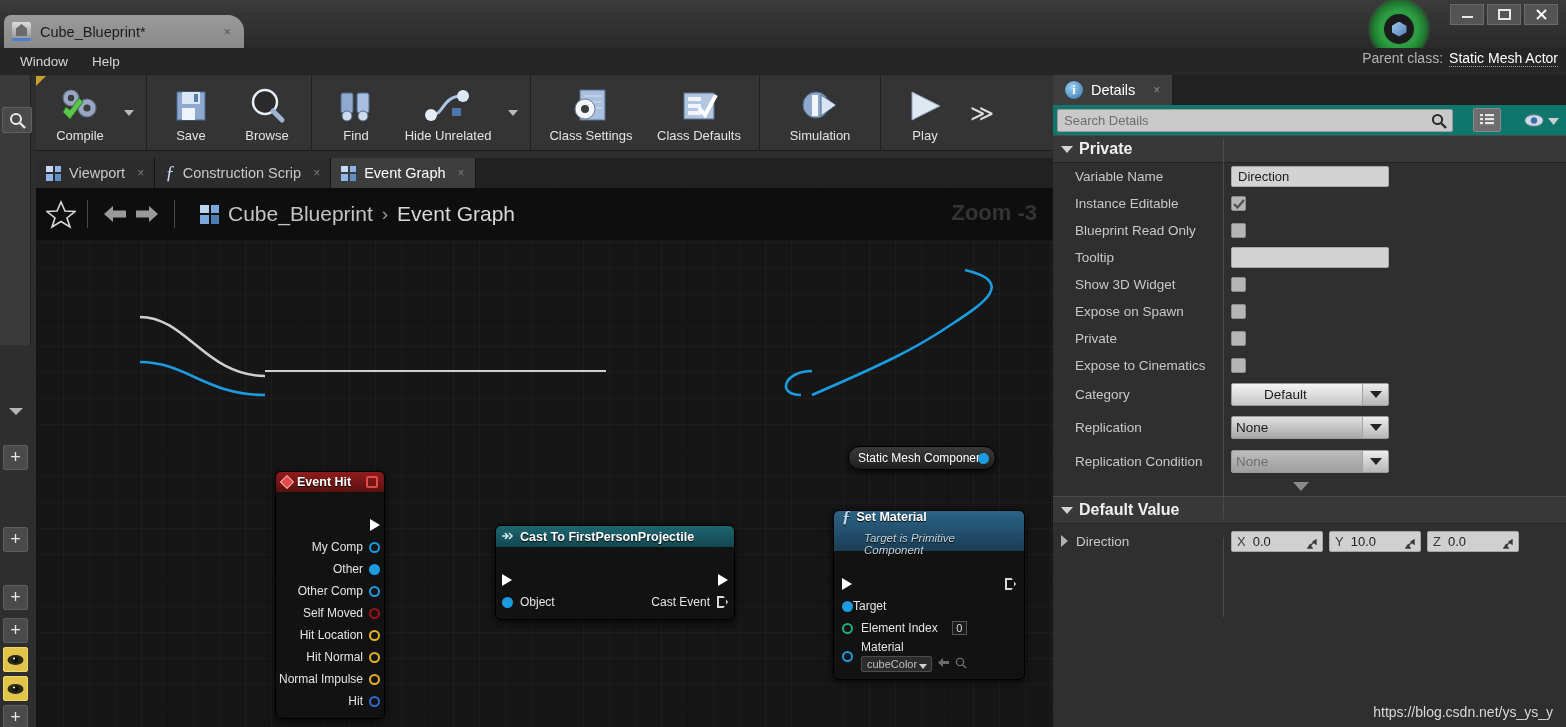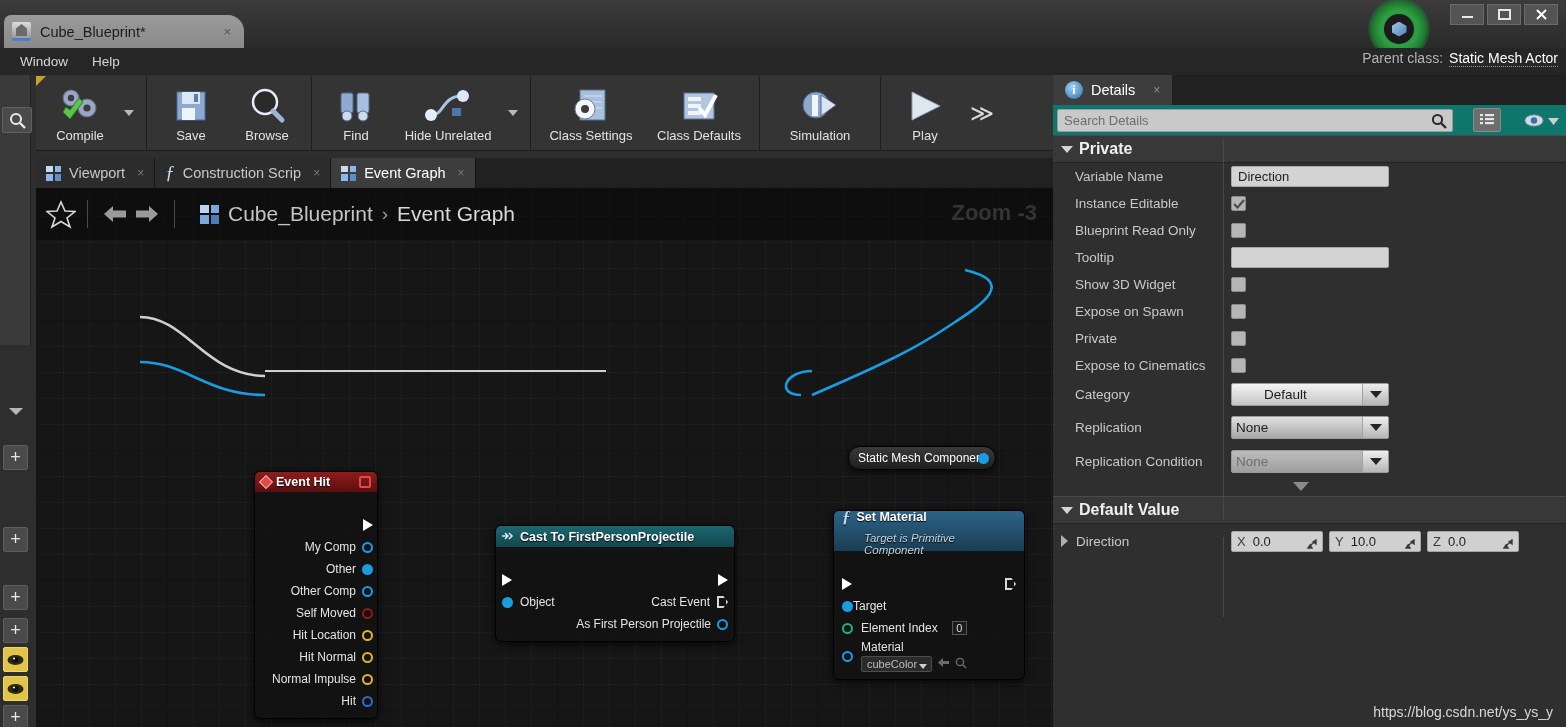--- a/index.html
+++ b/index.html
@@ -122,21 +122,21 @@
 
   
   .pin-ex { width:0;height:0; border-left:10px solid #ffffff;
     border-top:6px solid transparent; border-bottom:6px solid transparent; }
   .pin-ex-h { width:11px;height:12px; border:2px solid #d8d8d8;
     clip-path:polygon(0 0, 58% 0, 100% 50%, 58% 100%, 0 100%); background:transparent; }
   .dot { width:11px;height:11px; border-radius:50%; }
   .ring { width:11px;height:11px; border-radius:50%; border:2.5px solid #fff; background:transparent; }
 
   
-  #nodeEventHit { left:218px; top:283px; width:124px; }
+  #nodeEventHit { left:239px; top:283px; width:110px; }
   #nodeEventHit .nhead { background:linear-gradient(#8f1c1c,#5a1010); }
   #nodeEventHit .diamond{ width:10px;height:10px; background:#e24a4a;
     transform:rotate(45deg); border:1px solid #ffb0b0; }
   #nodeEventHit .delegate{ margin-left:auto; width:12px;height:12px; border:2px solid #e24a4a;
     border-radius:2px; }
   .out-row { justify-content:flex-end; padding-right:4px; gap:6px; }
 
   
   #nodeCast { left:459px; top:337px; width:240px; }
   #nodeCast .nhead { background:linear-gradient(#1d6670,#12474f); height:21px; }
@@ -519,24 +519,20 @@
         <div class="prow" style="justify-content:space-between; padding:0 6px;">
           <span style="display:flex;align-items:center;gap:7px;">
             <span class="dot" style="background:#1b9ce0"></span>
             <span class="lbl">Object</span>
           </span>
           <span style="display:flex;align-items:center;gap:7px;">
             <span class="lbl">Cast Event</span>
             <span class="pin-ex-h"></span>
           </span>
         </div>
-        <div class="prow out-row" style="padding-right:6px;">
-          <span class="lbl">As First Person Projectile</span>
-          <span class="ring" style="border-color:#1b9ce0"></span>
-        </div>
       </div>
     </div>
 
     <div class="node" id="nodeSetMat">
       <div class="nhead">
         <span style="display:flex;align-items:center;gap:6px;">
           <span class="fx" style="font-size:17px;color:#bcd7ef;">ƒ</span>
           <span>Set Material</span>
         </span>
         <span class="sub" style="margin-left:22px;">Target is Primitive Component</span>

